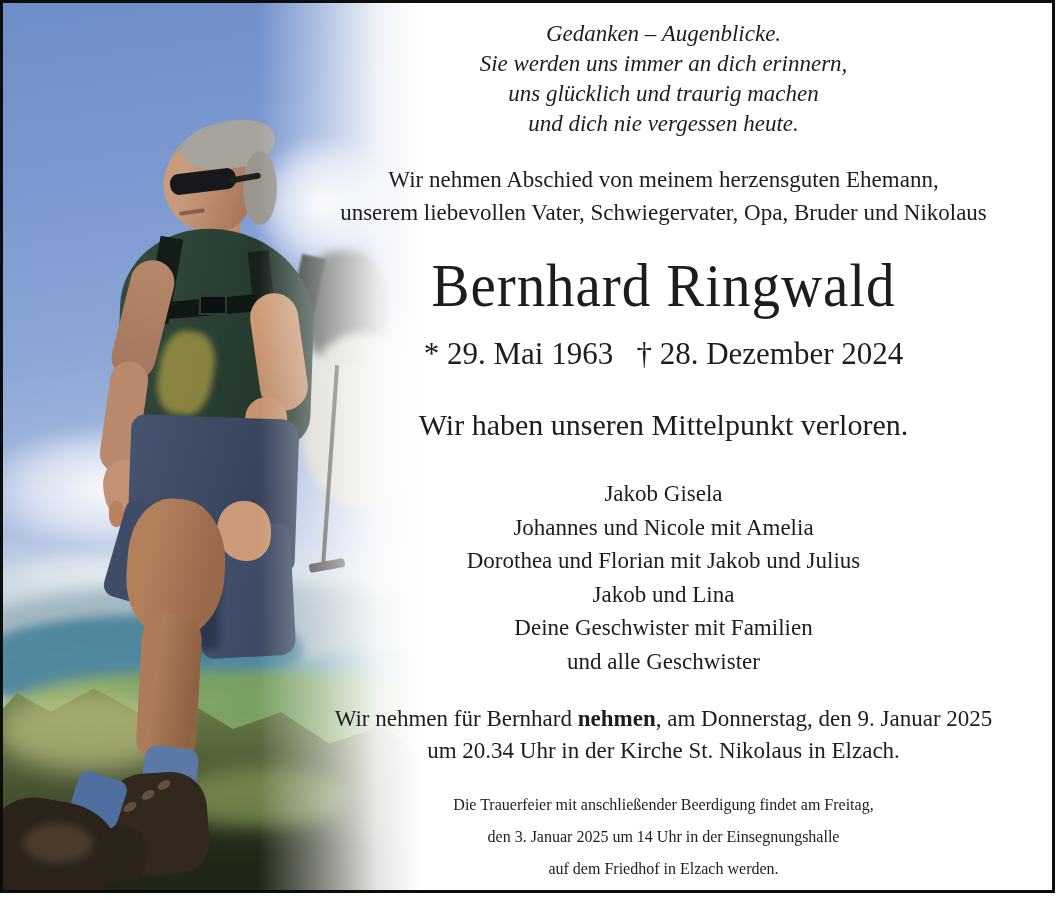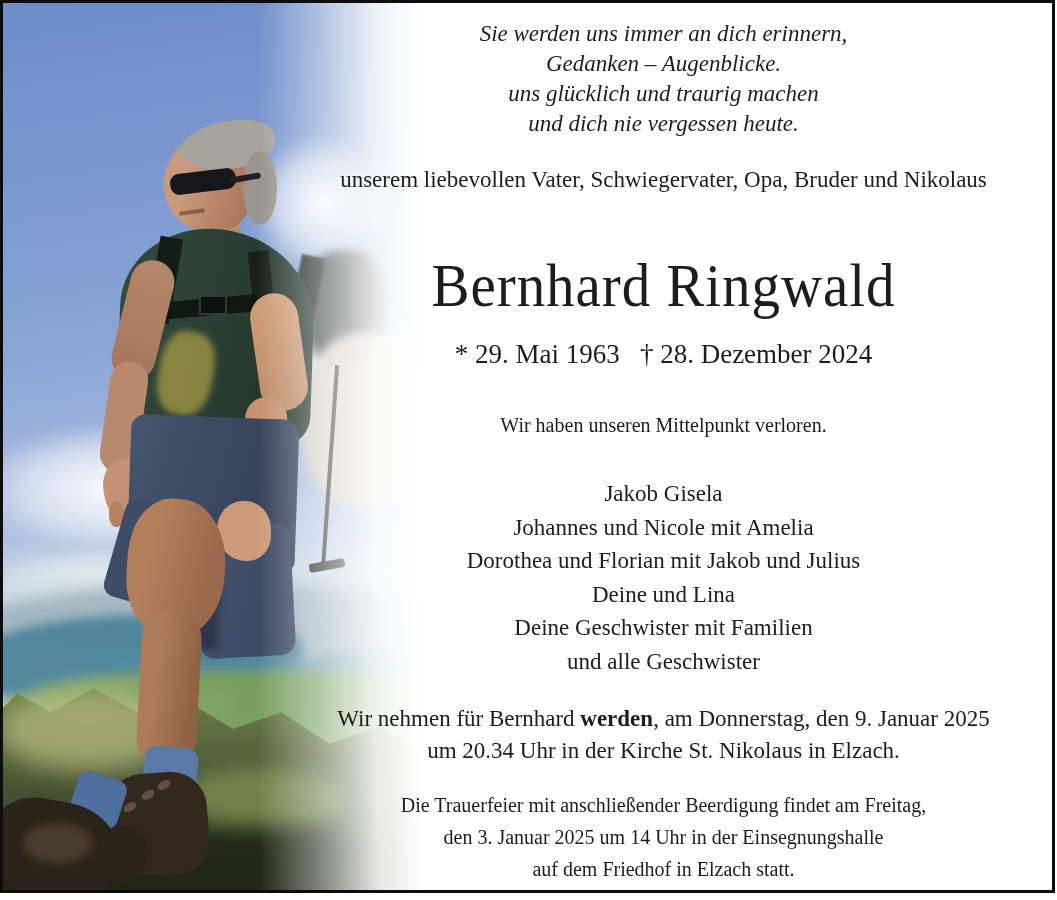--- a/index.html
+++ b/index.html
@@ -71,25 +71,25 @@
   .boot-left{left:-12px;top:798px;width:126px;height:98px;background:#2b221a;border-radius:35% 45% 40% 40%;transform:rotate(10deg);}
   .boot-left-lace{left:20px;top:820px;width:70px;height:40px;background:#5e4e3a;border-radius:50%;filter:blur(4px);opacity:.6;}
   .fade-right{inset:0;background:linear-gradient(to right,rgba(255,255,255,0) 56%,rgba(255,255,255,.45) 70%,rgba(255,255,255,.88) 82%,#fff 92%);}
 
   
   .content{position:absolute;left:287px;right:15px;top:0;bottom:0;text-align:center;}
   .content>div,.content>h1{position:absolute;left:0;right:0;}
   .epigraph{top:16px;font-style:italic;font-size:23px;line-height:30px;}
   .intro{top:160px;font-size:23px;line-height:33px;}
   .name{top:242px;font-size:62px;font-weight:normal;margin:0;line-height:80px;transform:scaleX(.92);transform-origin:center;letter-spacing:1px;}
-  .dates{top:336px;font-size:27px;line-height:30px;font-family:Liberation Serif, serif;}
-  .motto{top:402px;font-size:20px;line-height:40px;}
+  .dates{top:336px;font-size:31px;line-height:30px;font-family:Liberation Serif, serif;}
+  .motto{top:402px;font-size:30px;line-height:40px;}
   .mourners{top:474px;font-size:23px;line-height:33.5px;}
   .prayer{top:700px;font-size:23px;line-height:32px;}
-  .funeral{top:786px;font-size:20px;line-height:32px;}
+  .funeral{top:786px;font-size:16px;line-height:32px;}
   .bold{font-weight:bold;}
 </style>
 </head>
 <body>
 
 <main class="frame">
 
   <div class="photo">
     <div class="ph sky"></div>
     <div class="ph cloud cloud1"></div>
@@ -153,50 +153,51 @@
     <div class="ph lace lace3"></div>
     <div class="ph sock-left"></div>
     <div class="ph boot-left"></div>
     <div class="ph boot-left-lace"></div>
 
     <div class="ph fade-right"></div>
   </div>
 
   <section class="content">
     <div class="epigraph">
+      <div>Gedanken – Augenblicke.</div>
       <div>Sie werden uns immer an dich erinnern,</div>
-      <div>Gedanken – Augenblicke.</div>
       <div>uns glücklich und traurig machen</div>
       <div>und dich nie vergessen heute.</div>
     </div>
 
     <div class="intro">
+      <div>Wir nehmen Abschied von meinem herzensguten Ehemann,</div>
       <div>unserem liebevollen Vater, Schwiegervater, Opa, Bruder und Nikolaus</div>
     </div>
 
     <h1 class="name">Bernhard Ringwald</h1>
 
     <div class="dates">* 29. Mai 1963&nbsp;&nbsp;&nbsp;† 28. Dezember 2024</div>
 
     <div class="motto">Wir haben unseren Mittelpunkt verloren.</div>
 
     <div class="mourners">
       <div>Jakob Gisela</div>
       <div>Johannes und Nicole mit Amelia</div>
       <div>Dorothea und Florian mit Jakob und Julius</div>
-      <div>Deine und Lina</div>
+      <div>Jakob und Lina</div>
       <div>Deine Geschwister mit Familien</div>
       <div>und alle Geschwister</div>
     </div>
 
     <div class="prayer">
-      <div><span>Wir nehmen für Bernhard </span><span class="bold">werden</span><span>, am Donnerstag, den 9. Januar 2025</span></div>
+      <div><span>Wir nehmen für Bernhard </span><span class="bold">nehmen</span><span>, am Donnerstag, den 9. Januar 2025</span></div>
       <div>um 20.34 Uhr in der Kirche St. Nikolaus in Elzach.</div>
     </div>
 
     <div class="funeral">
       <div>Die Trauerfeier mit anschließender Beerdigung findet am Freitag,</div>
       <div>den 3. Januar 2025 um 14 Uhr in der Einsegnungshalle</div>
-      <div>auf dem Friedhof in Elzach statt.</div>
+      <div>auf dem Friedhof in Elzach werden.</div>
     </div>
   </section>
 
 </main>
 
 </body></html>

